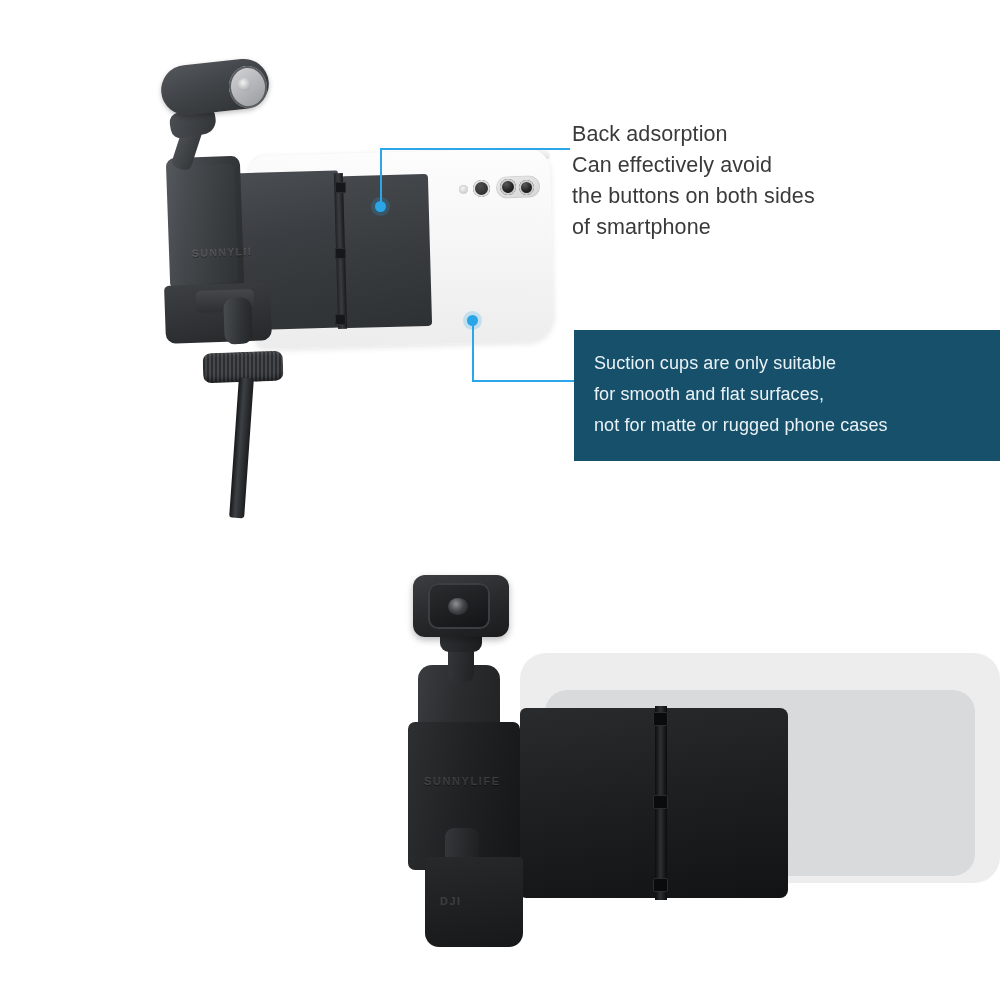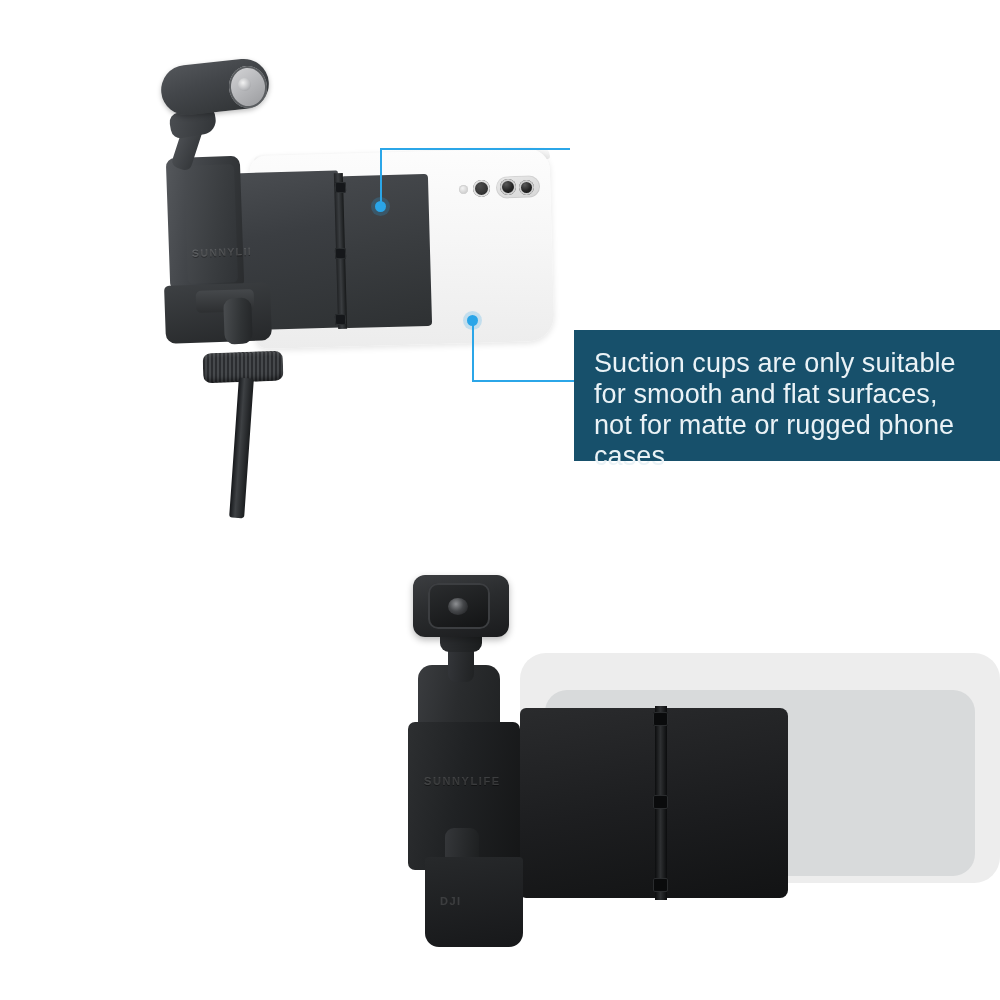--- a/index.html
+++ b/index.html
@@ -27,21 +27,21 @@
   .note-box{
     position:absolute;
     left:574px; top:330px;
     width:426px; height:131px;
     background:#17506b;
     box-sizing:border-box;
     padding:18px 0 0 20px;
   }
   .note-box .note-text{
     color:#eaf2f6;
-    font-size:27px;
+    font-size:18px;
     line-height:31px;
     white-space:pre-line;
     letter-spacing:.1px;
   }
 
   
   .lead{position:absolute;background:#2BA6E8;}
   .dot{
     position:absolute;border-radius:50%;
     background:#2BA6E8;
@@ -380,20 +380,24 @@
   </div>
 
   <div class="lead" id="lead1-v"></div>
   <div class="lead" id="lead1-h"></div>
   <div class="dot" id="dot1"></div>
 
   <div class="lead" id="lead2-v"></div>
   <div class="lead" id="lead2-h"></div>
   <div class="dot" id="dot2"></div>
 
+  <div class="callout-text" id="txt-back-adsorption">Back adsorption
+Can effectively avoid
+the buttons on both sides
+of smartphone</div>
 
   <div class="note-box">
     <div class="note-text">Suction cups are only suitable
 for smooth and flat surfaces,
 not for matte or rugged phone cases</div>
   </div>
 
   <div class="art" id="scene-bottom-wrap">
     <div id="silhouette-large"></div>
     <div id="silhouette-small"></div>

